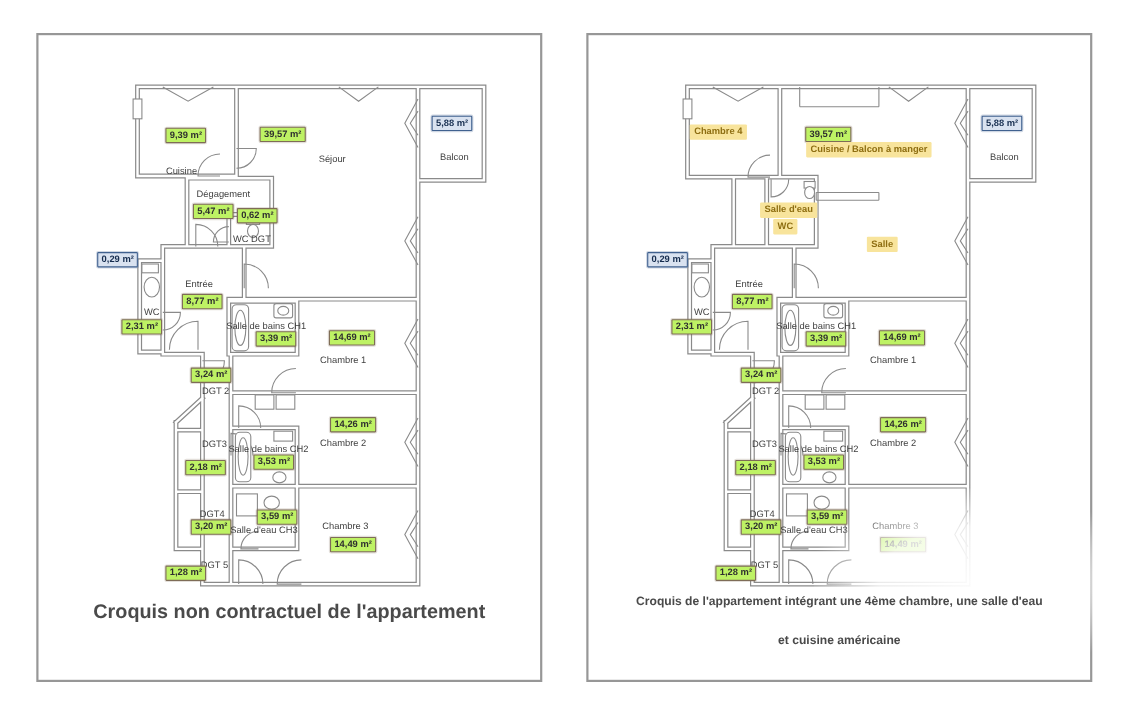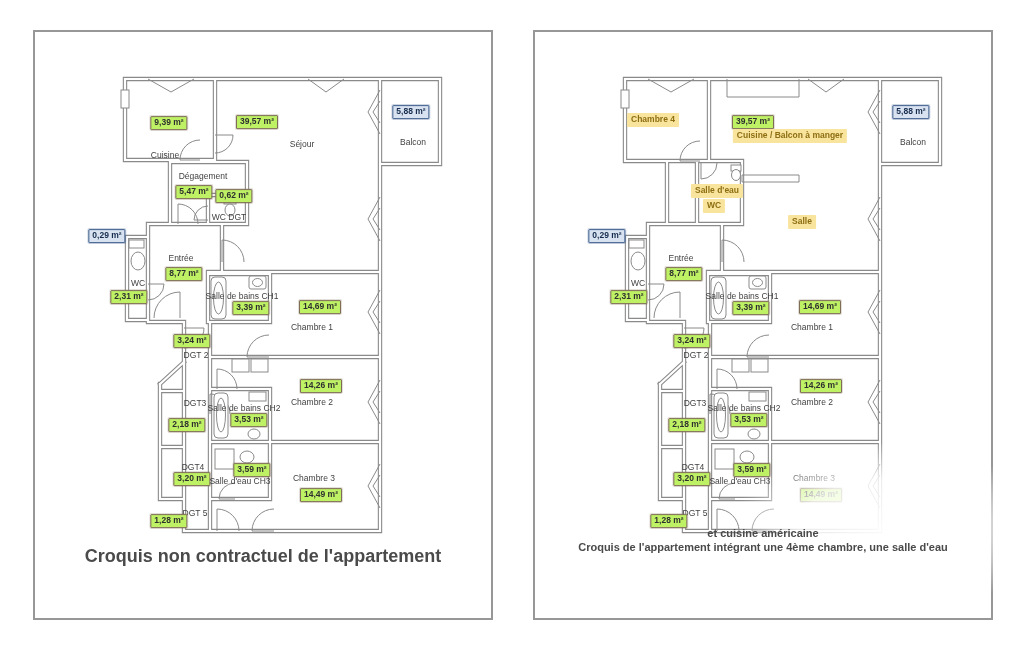--- a/index.html
+++ b/index.html
@@ -24,21 +24,21 @@
     box-shadow:0 0 0 1px rgba(126,108,87,.22);
   }
   .blue{background:#d9e2f0;border-color:#40618f;color:#152c4e;box-shadow:0 0 0 1px rgba(64,97,143,.25)}
   .hl{
     background:#f8e49c;color:#8e6e12;padding:2px 4px;font-weight:700;border-radius:1px;
   }
   .caption{position:absolute;left:0;width:100%;text-align:center;color:#4a4a4a;font-weight:700}
   #cap-left{top:514px;font-size:18px}
   .cap-right{font-size:11px}
   #cap-r1{top:509px}
-  #cap-r2{top:495px}
+  #cap-r2{top:544px}
   .watermark{
     position:absolute;left:205px;top:412px;width:265px;height:155px;pointer-events:none;
     background:radial-gradient(ellipse at 55% 55%, rgba(255,255,255,.96) 0%, rgba(255,255,255,.82) 42%, rgba(255,255,255,0) 74%);
   }
 </style>
 </head>
 <body>
 
 <div class="panel" id="panel-left">
   <svg class="plan-svg" id="svg-left" width="460" height="560" viewBox="0 0 460 560">

